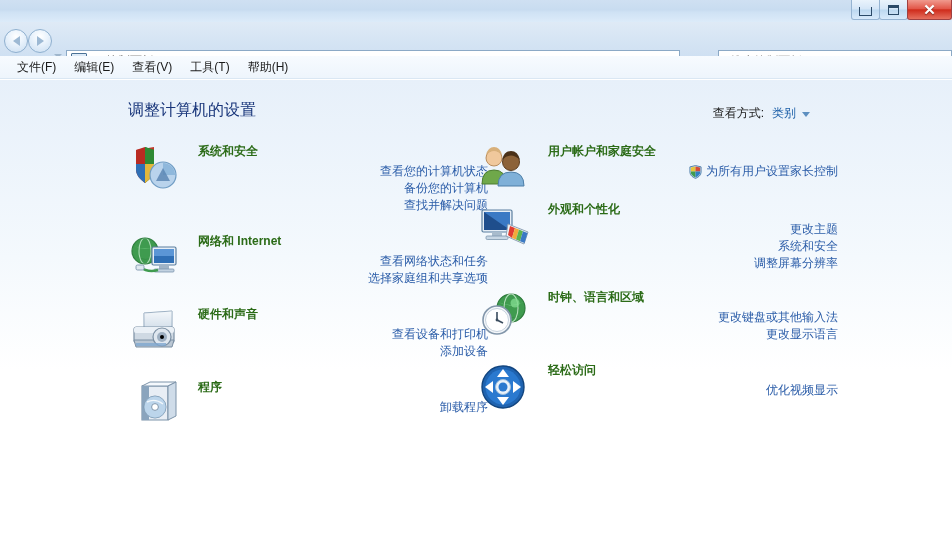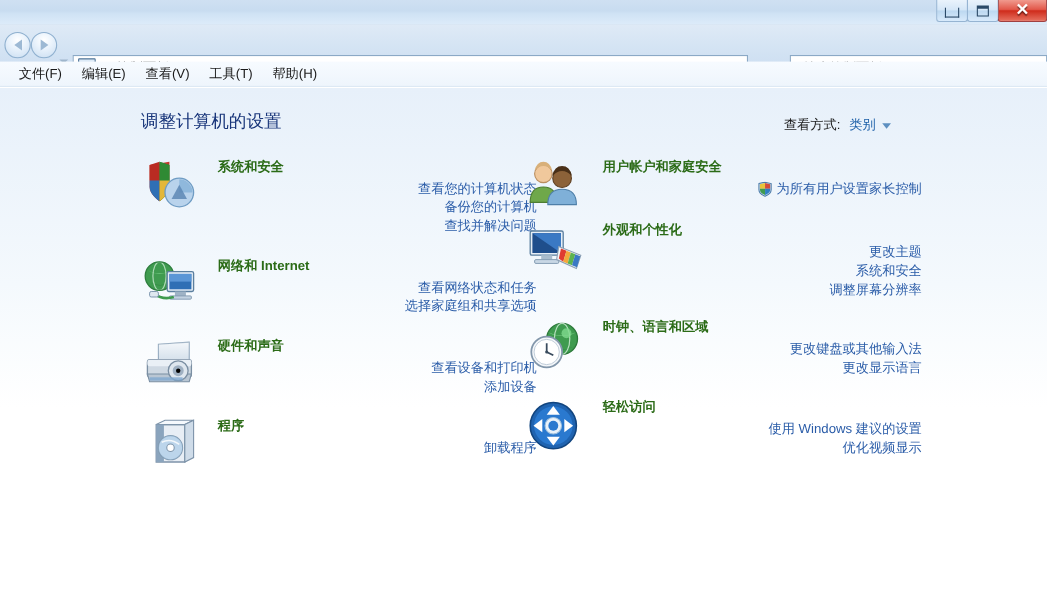--- a/index.html
+++ b/index.html
@@ -529,23 +529,20 @@
                 <circle cx="25" cy="24" r="17.5" fill="#2a79cf"></circle>
                 <circle cx="25" cy="24" r="7.5" fill="#e9f2fa" stroke="#9fc0de" stroke-width="1"></circle>
                 <path d="M25 6 L31 14 L19 14 Z" fill="#ffffff"></path>
                 <path d="M25 42 L19 34 L31 34 Z" fill="#ffffff"></path>
                 <path d="M7 24 L15 18 L15 30 Z" fill="#ffffff"></path>
                 <path d="M43 24 L35 30 L35 18 Z" fill="#ffffff"></path>
                 <circle cx="25" cy="24" r="4.5" fill="#2a79cf"></circle>
               </svg></div>
             <div class="cat-title">轻松访问</div>
             <div class="cat-link">
-              <span>使用 Windows 建议的设置</span>
-            </div>
-            <div class="cat-link">
               <span>优化视频显示</span>
             </div>
           </div>
         </div>
     </div>
 
   </div>
 </div>
 
 </body></html>

